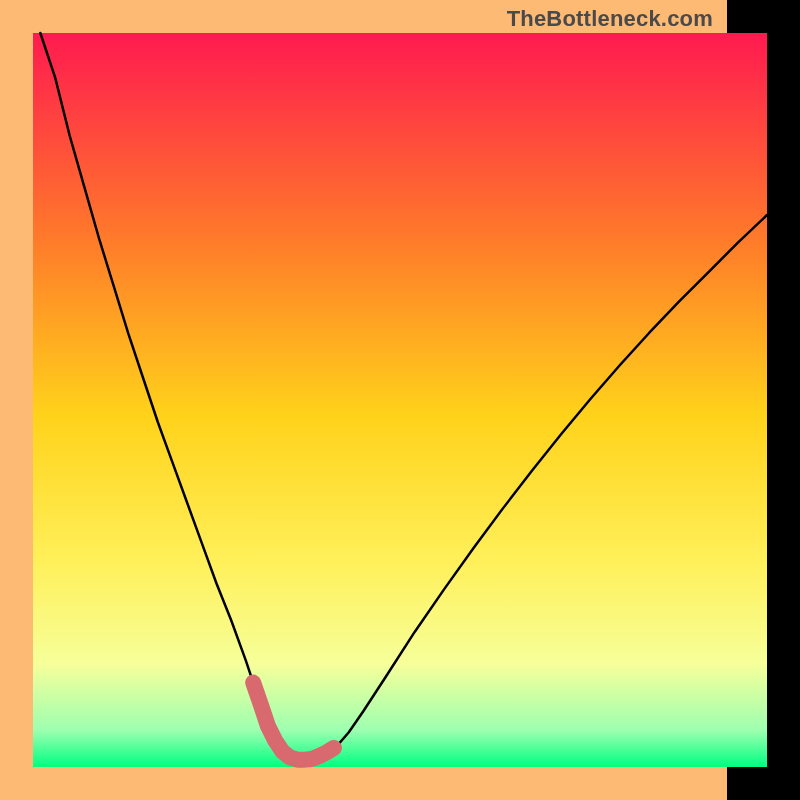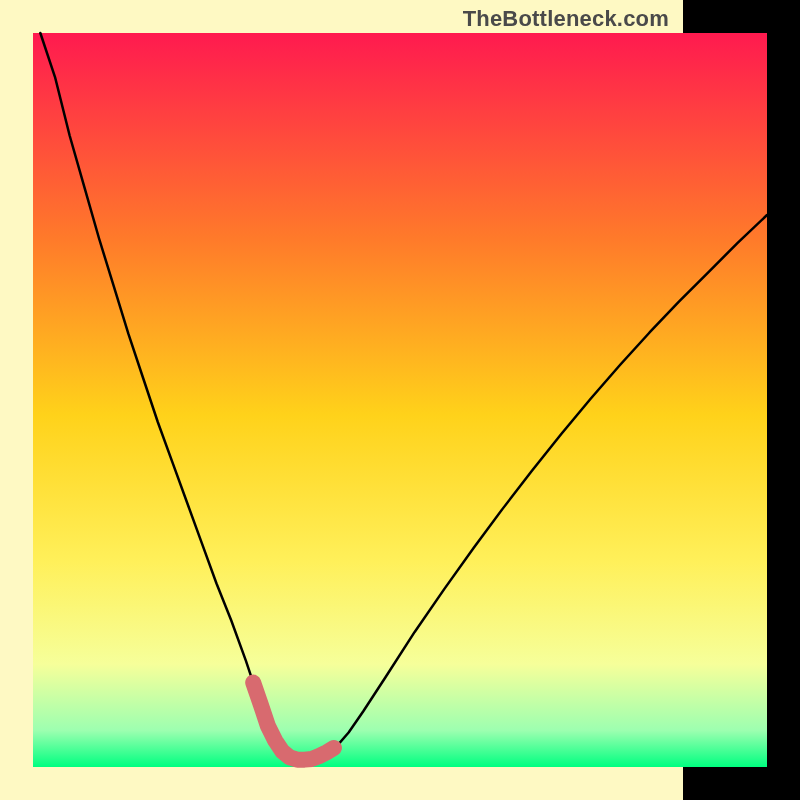--- a/index.html
+++ b/index.html
@@ -8,21 +8,22 @@
     width: 800px;
     height: 800px;
     background: #000000;
     overflow: hidden;
     font-family: Arial, Helvetica, sans-serif;
   }
   .frame {
     position: relative;
     width: 683px;
     height: 800px;
-    background: #fef9c3;
+    background: #fdba74;
+    padding-left: 44px;
   }
   .watermark {
     position: absolute;
     top: 6px;
     right: 14px;
     color: #4a4a4a;
     font-size: 22px;
     font-weight: 600;
     letter-spacing: 0.2px;
     z-index: 10;

